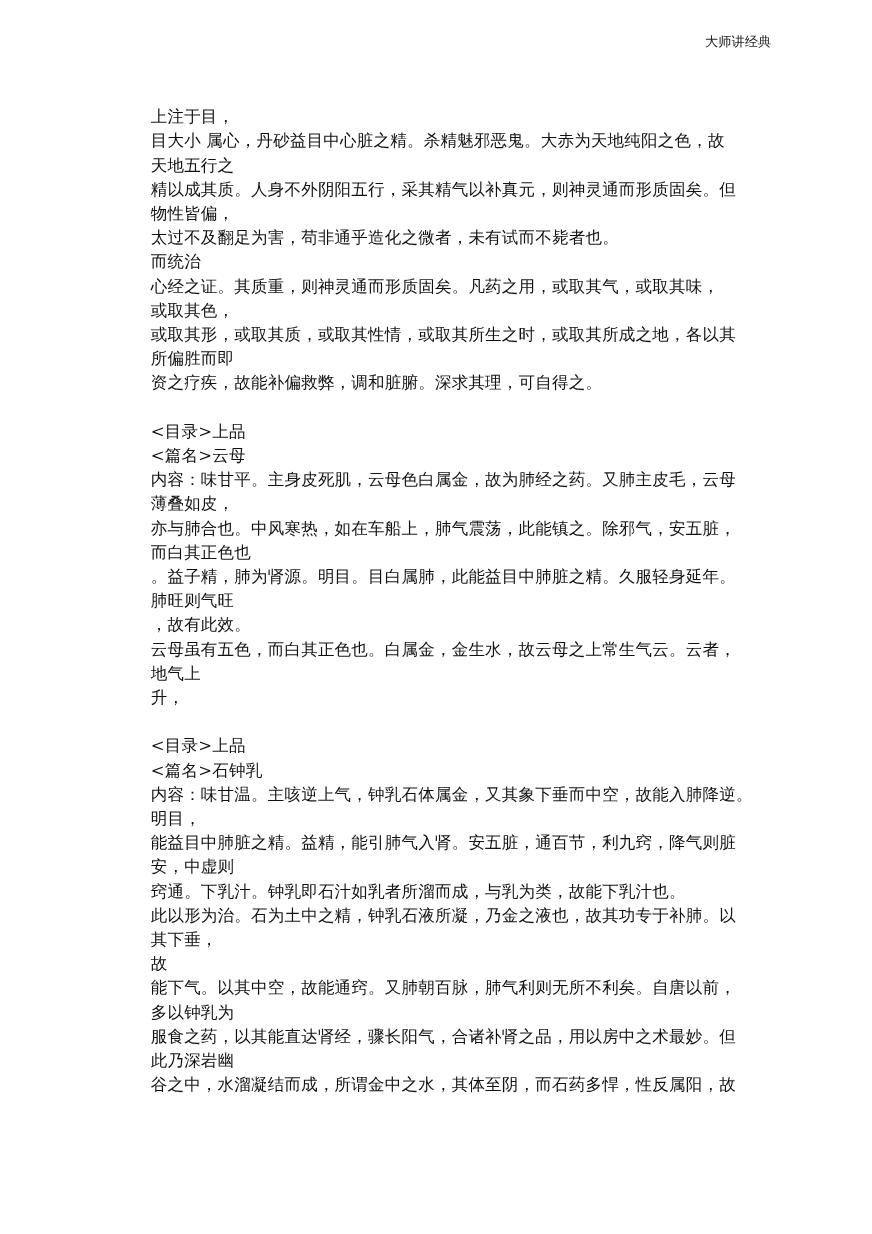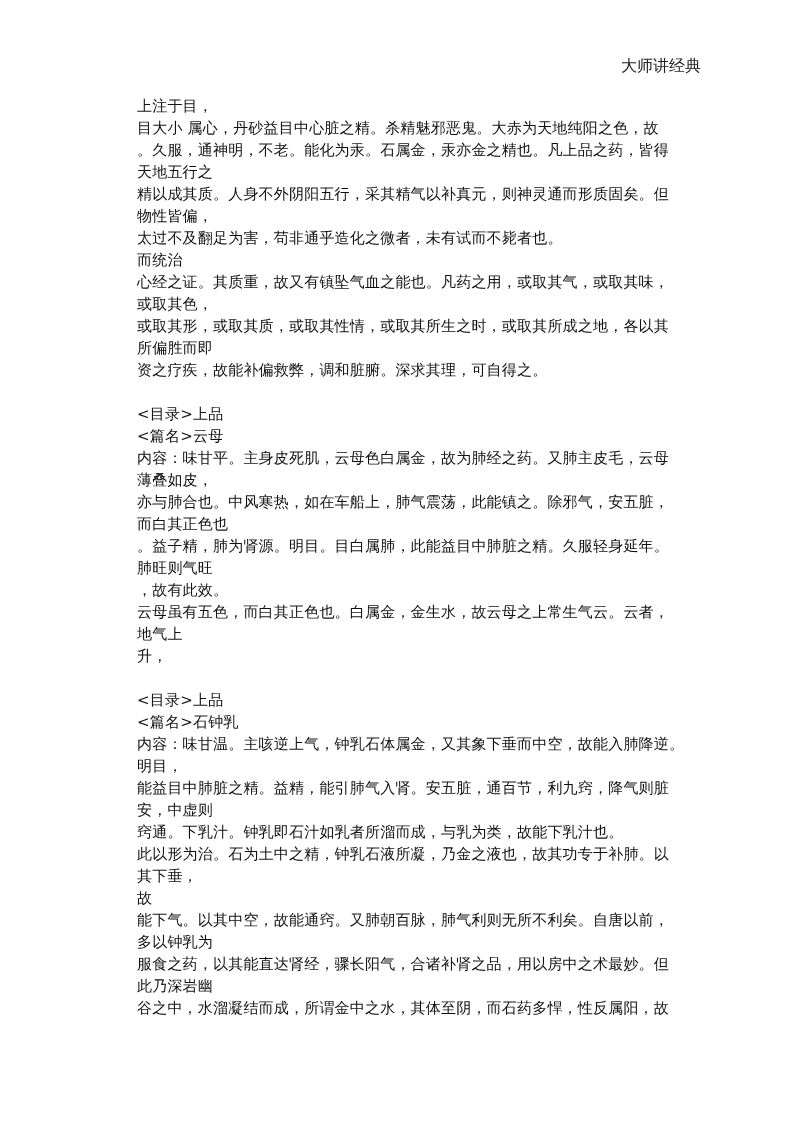--- a/index.html
+++ b/index.html
@@ -12,24 +12,23 @@
     height: 1122px;
     position: relative;
     overflow: hidden;
     font-family: "DejaVu Serif", "Liberation Serif", serif;
     color: #111111;
   }
   .page-header {
     position: absolute;
     top: 30px;
     right: 92px;
-    font-size: 16px;
+    font-size: 12px;
     line-height: 16px;
     color: #222222;
-    margin-top: 28px;
   }
   .content {
     position: absolute;
     top: 95px;
     left: 118px;
     width: 562px;
     margin-left: 19px;
   }
   .line {
     display: block;
@@ -47,27 +46,26 @@
 </head>
 <body>
 
 <div class="page-header">大师讲经典</div>
 
 <div class="content">
 
   <div>
     <span class="line">上注于目，</span>
     <span class="line">目大小 属心，丹砂益目中心脏之精。杀精魅邪恶鬼。大赤为天地纯阳之色，故</span>
-    <span class="line">。久服，通神明，不老。能化为汞。石属金，汞亦金之精也。凡上品之药，皆得</span>
     <span class="line">天地五行之</span>
     <span class="line">精以成其质。人身不外阴阳五行，采其精气以补真元，则神灵通而形质固矣。但</span>
     <span class="line">物性皆偏，</span>
     <span class="line">太过不及翻足为害，苟非通乎造化之微者，未有试而不毙者也。</span>
     <span class="line">而统治</span>
-    <span class="line">心经之证。其质重，故又有镇坠气血之能也。凡药之用，或取其气，或取其味，</span>
+    <span class="line">心经之证。其质重，则神灵通而形质固矣。凡药之用，或取其气，或取其味，</span>
     <span class="line">或取其色，</span>
     <span class="line">或取其形，或取其质，或取其性情，或取其所生之时，或取其所成之地，各以其</span>
     <span class="line">所偏胜而即</span>
     <span class="line">资之疗疾，故能补偏救弊，调和脏腑。深求其理，可自得之。</span>
   </div>
 
   <div class="blank"></div>
 
   <div>
     <span class="line">&lt;目录&gt;上品</span>

